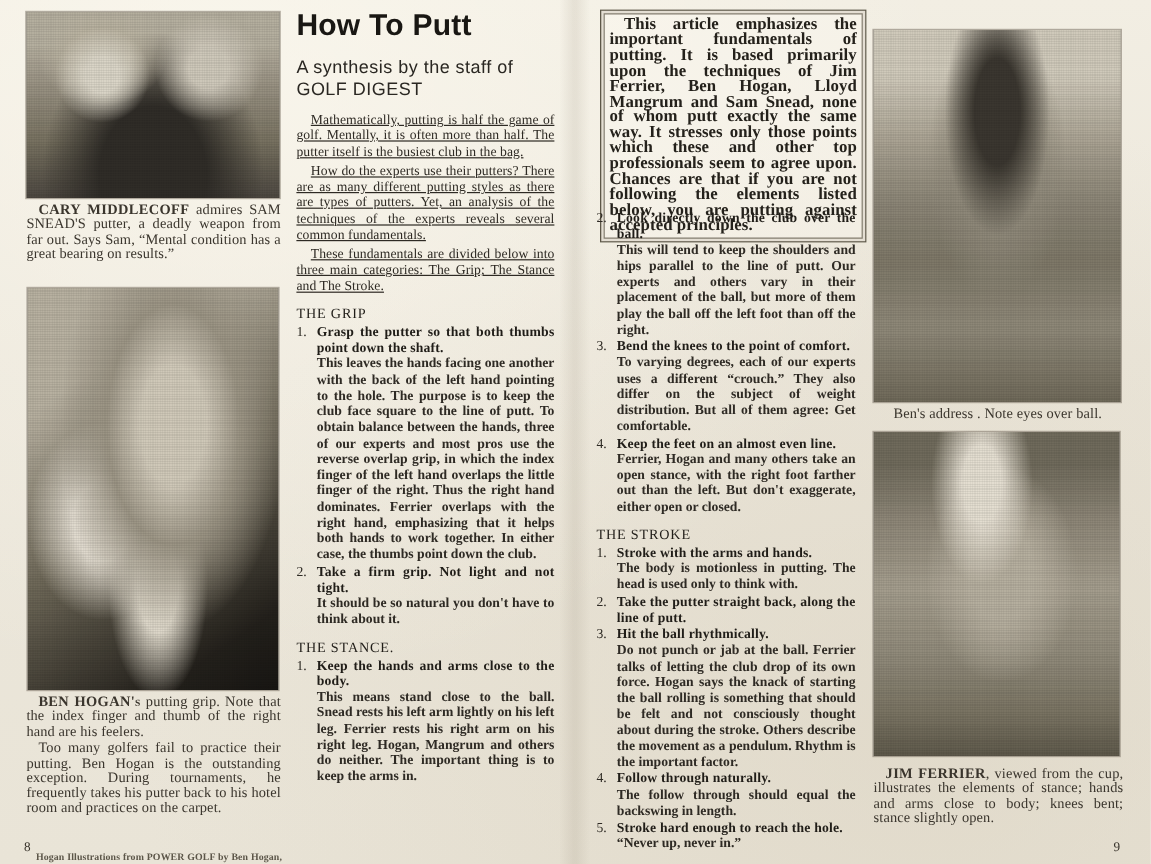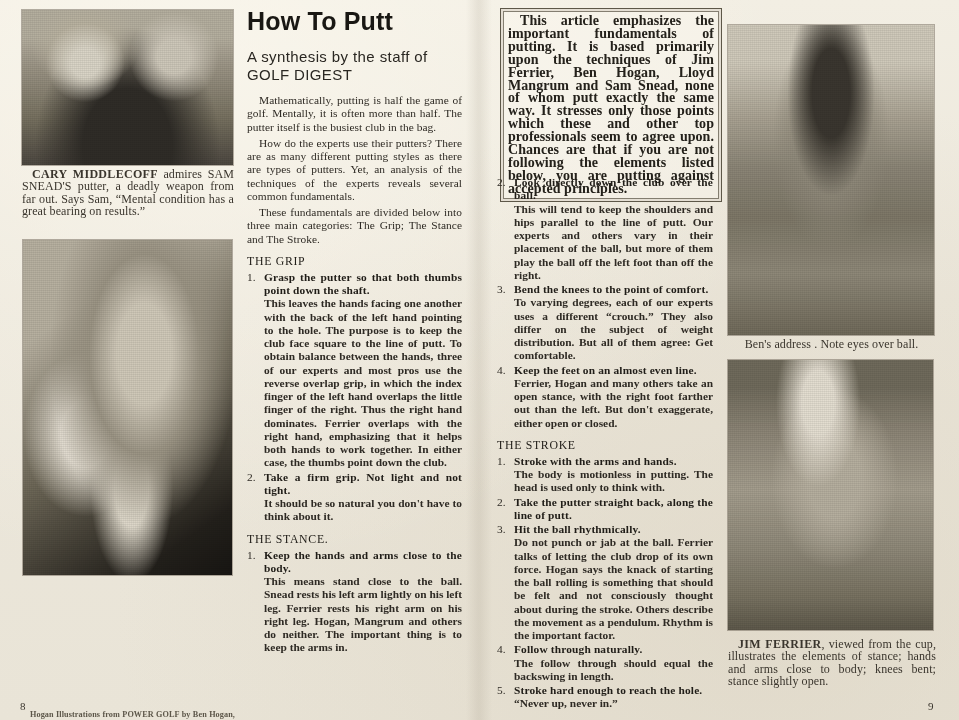--- a/index.html
+++ b/index.html
@@ -73,21 +73,21 @@
     font-weight:700;font-size:25px;line-height:27px;margin:0;
     letter-spacing:.2px;color:#191713;
   }
   .subhead{
     font-family:"Liberation Sans",sans-serif;
     font-size:15px;line-height:17.5px;margin:13px 0 0 0;
     letter-spacing:.4px;color:#2a2722;font-weight:400;
   }
   .body p{
     margin:0 0 3px 0;font-size:11.4px;line-height:13.25px;
-    text-align:justify;text-indent:12px;letter-spacing:.05px;color:#2e2a24;
+    text-align:justify;text-indent:12px;letter-spacing:.05px;color:#2e2a24;text-decoration:underline;
   }
   .sect{
     font-size:11.8px;line-height:14px;margin:8px 0 3px 0;
     letter-spacing:.7px;color:#201d18;font-weight:400;
   }
   ol.items{margin:0;padding:0;list-style:none;}
   ol.items>li{
     position:relative;padding-left:17px;margin:0 0 1px 0;
     font-size:11.4px;line-height:13.25px;text-align:justify;color:#2e2a24;
   }
@@ -121,20 +121,22 @@
   <div class="col caption" style="left:22px;top:168px;width:212px;">
     <p><span class="lead">CARY MIDDLECOFF</span><span> admires SAM SNEAD'S putter, a deadly weapon from far out. Says Sam, “Mental condition has a great bearing on results.”</span></p>
   </div>
 
   <div class="photo" id="photo-grip" style="left:23px;top:240px;width:209px;height:335px;">
     <div class="tone"></div>
     <div class="grain"></div>
   </div>
 
   <div class="col caption" style="left:22px;top:578px;width:212px;">
+    <p><span class="lead">BEN HOGAN's</span><span> putting grip. Note that the index finger and thumb of the right hand are his feelers.</span></p>
+    <p>Too many golfers fail to practice their putting. Ben Hogan is the outstanding exception. During tournaments, he frequently takes his putter back to his hotel room and practices on the carpet.</p>
   </div>
 
   <div class="col credit" style="left:30px;top:710px;width:205px;text-align:justify;font-weight:bold;">Hogan Illustrations from POWER GOLF by Ben Hogan, A. S. Barnes and Co.</div>
 
   <div class="col folio" style="left:20px;top:700px;">8</div>
 
   <div class="col" style="left:247px;top:8px;width:215px;">
     <h1 class="title">How To Putt</h1>
     <div class="subhead">
       <div>A synthesis by the staff of</div>

